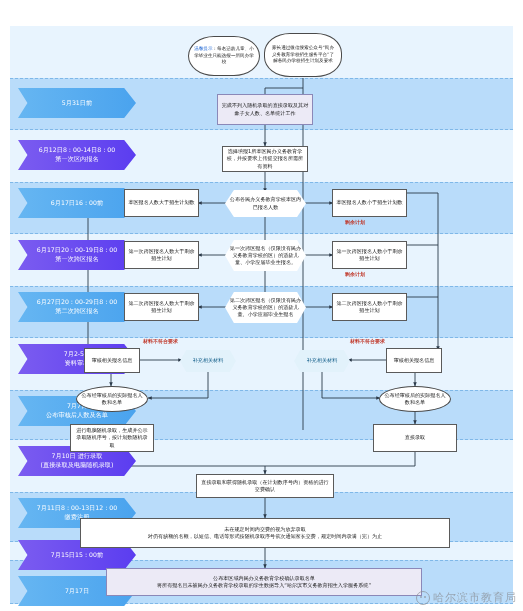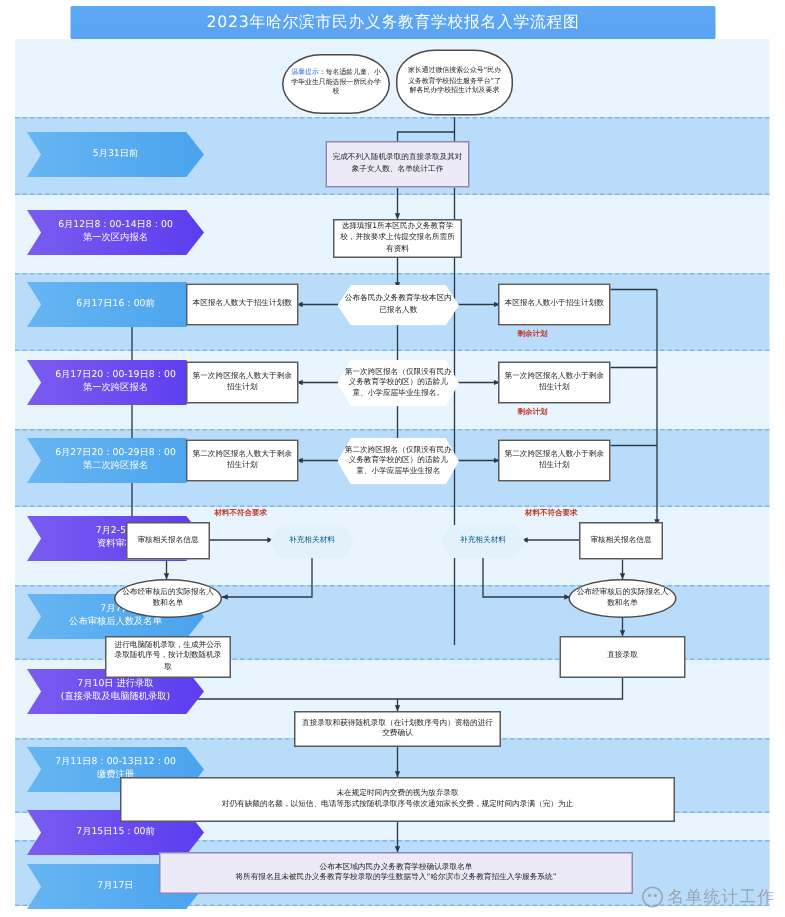--- a/index.html
+++ b/index.html
@@ -121,21 +121,20 @@
   <div class="band blue" style="top:492px;height:50px;">
       <div class="dashtop"></div>
       <div class="dashbot"></div>
     </div>
   <div class="band pale" style="top:542px;height:50px;"></div>
   <div class="band blue" style="top:560px;height:44px;">
       <div class="dashtop"></div>
       <div class="dashbot"></div>
     </div>
 
-  <div class="title-bar">2023年哈尔滨市民办义务教育学校报名入学流程图</div>
 
   <svg class="wires">
     <defs>
       <marker id="ah" markerWidth="5" markerHeight="5" refX="4.2" refY="2" orient="auto">
         <path d="M0,0 L4.4,2 L0,4 z" fill="#2b3a4a"></path>
       </marker>
     </defs>
     <g stroke="#2b3a4a" stroke-width="0.9" fill="none">
 
       <path d="M303,78 L303,430"></path>
@@ -272,16 +271,16 @@
   <div class="node rect" style="left:196px;top:474px;width:138px;height:24px;">直接录取和获得随机录取（在计划数序号内）资格的进行交费确认</div>
 
   <div class="node rect" style="left:80px;top:518px;width:370px;height:30px;white-space:pre-line;">未在规定时间内交费的视为放弃录取
 对仍有缺额的名额，以短信、电话等形式按随机录取序号依次通知家长交费，规定时间内录满（完）为止</div>
 
   <div class="node rect lav" style="left:106px;top:568px;width:316px;height:28px;white-space:pre-line;">公布本区域内民办义务教育学校确认录取名单
 将所有报名且未被民办义务教育学校录取的学生数据导入“哈尔滨市义务教育招生入学服务系统”</div>
 
   <div class="wm">
     <span class="dotlogo"></span>
-    <span>名单统计工作</span>
+    <span>哈尔滨市教育局</span>
   </div>
 
 </div>
 
 </body></html>

